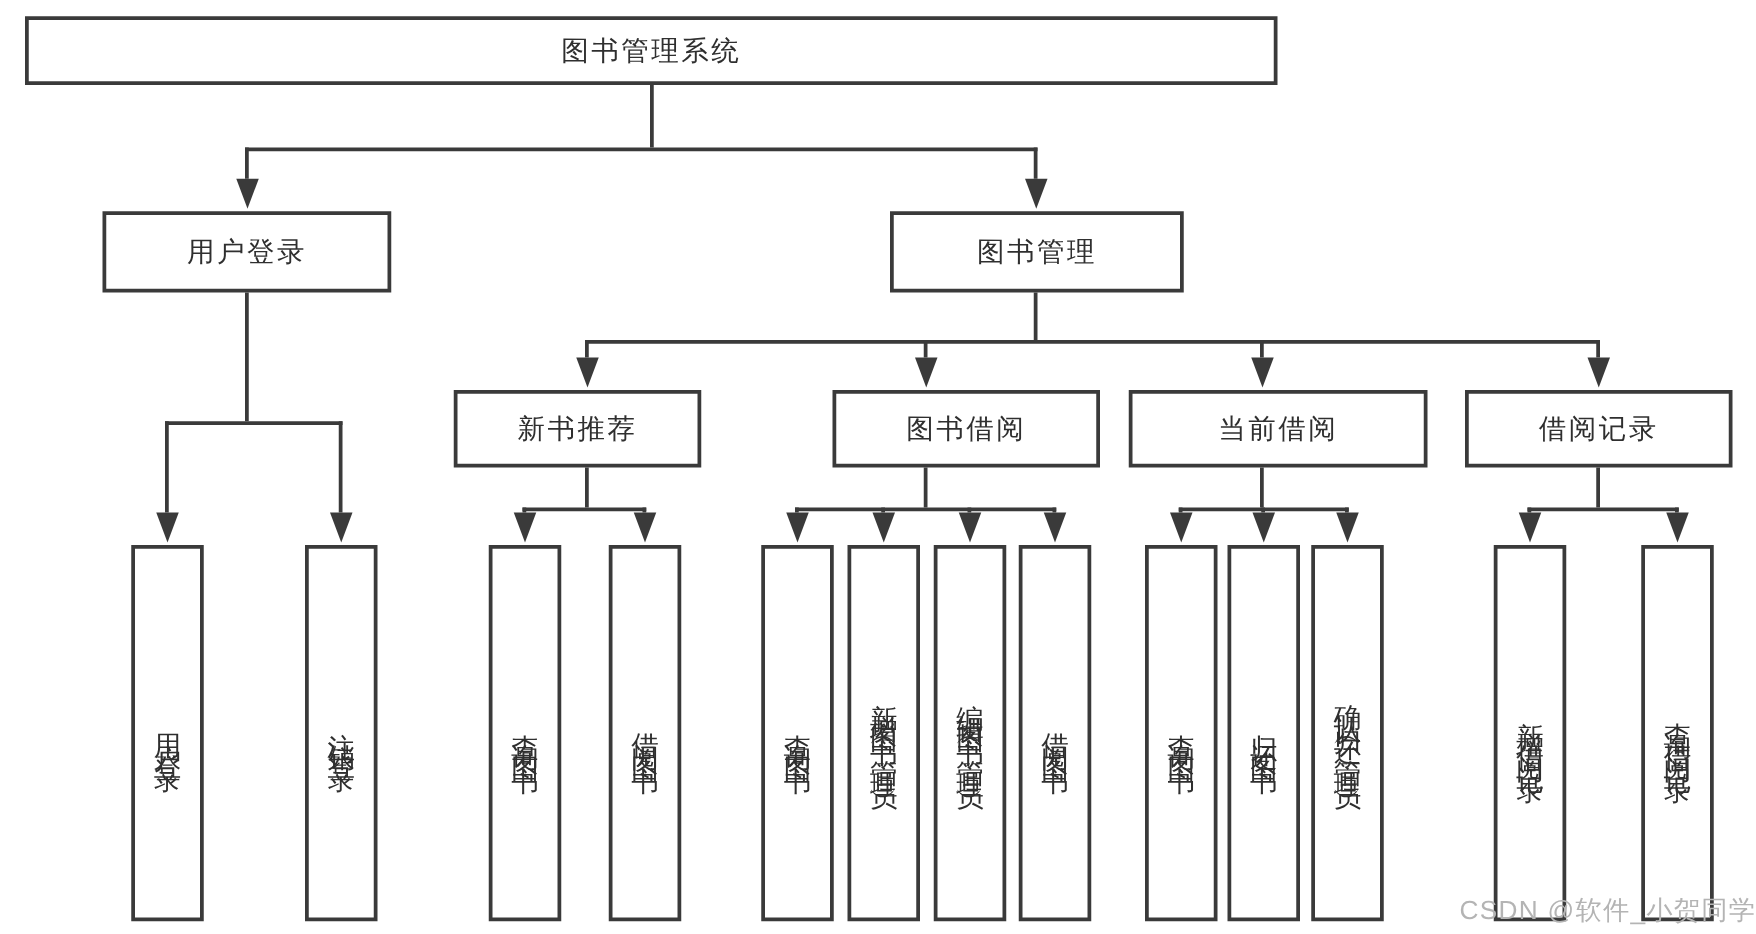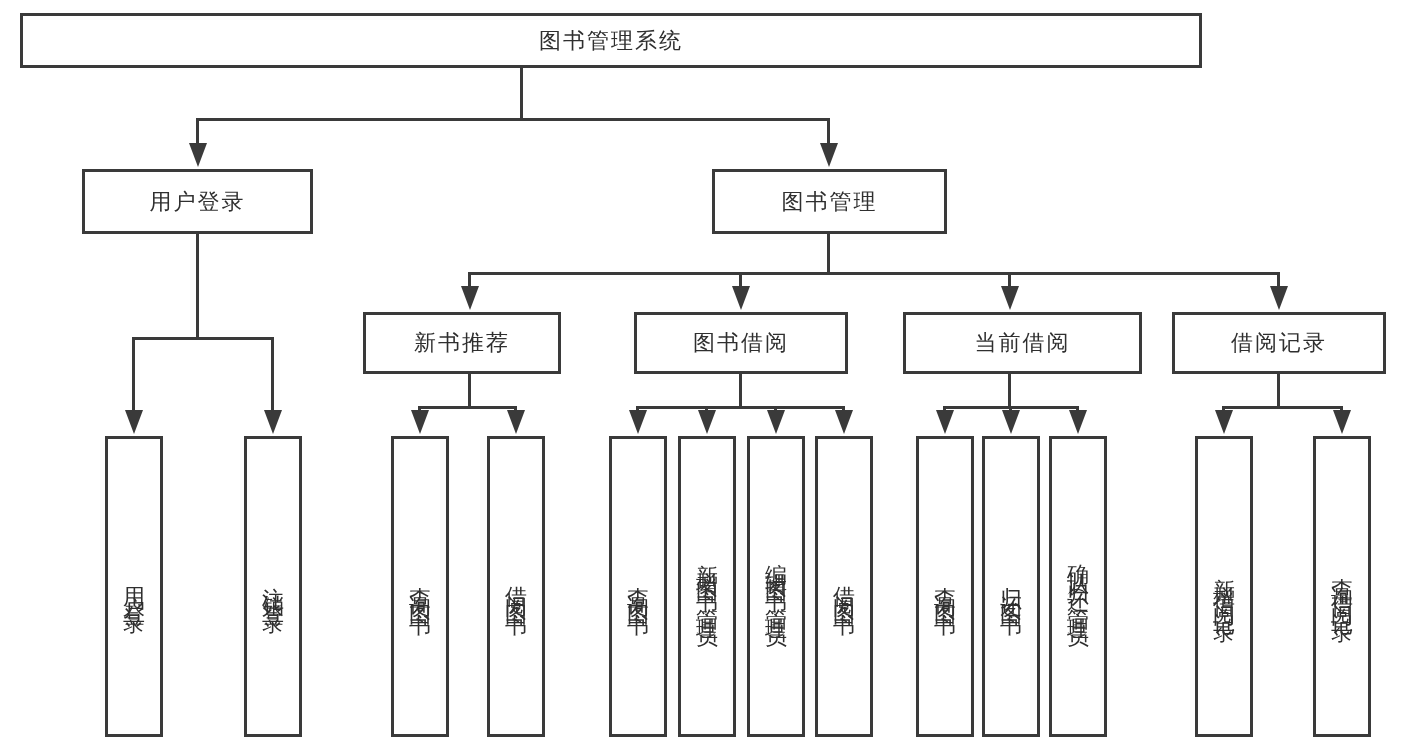--- a/index.html
+++ b/index.html
@@ -72,21 +72,21 @@
     letter-spacing: 1px;
     z-index: 10;
     white-space: nowrap;
   }
 </style>
 </head>
 <body>
 
 <div class="stage">
 
-  <div class="box" style="left:20px; top:13px; width:1182px; height:55px;font-family:Liberation Serif, serif;">
+  <div class="box" style="left:20px; top:13px; width:1002px; height:55px;font-family:Liberation Serif, serif;">
     <span>图书管理系统</span>
   </div>
 
   <div class="vline" style="left:520px; top:68px; height:50px;"></div>
   <div class="hline" style="left:196px; top:118px; width:634px;"></div>
   <div class="arrow" style="left:196px; top:118px; height:25px;"></div>
   <div class="arrow" style="left:827px; top:118px; height:25px;"></div>
 
   <div class="box" style="left:82px; top:169px; width:231px; height:65px;">
     <span>用户登录</span>
@@ -103,21 +103,21 @@
   <div class="vline" style="left:827px; top:234px; height:38px;"></div>
   <div class="hline" style="left:468px; top:272px; width:812px;"></div>
   <div class="arrow" style="left:468px; top:272px; height:14px;"></div>
   <div class="arrow" style="left:739px; top:272px; height:14px;"></div>
   <div class="arrow" style="left:1008px; top:272px; height:14px;"></div>
   <div class="arrow" style="left:1277px; top:272px; height:14px;"></div>
 
   <div class="box" style="left:363px; top:312px; width:198px; height:62px;">
     <span>新书推荐</span>
   </div>
-  <div class="box" style="left:634px; top:312px; width:214px; height:62px;">
+  <div class="box" style="left:666px; top:312px; width:214px; height:62px;">
     <span>图书借阅</span>
   </div>
   <div class="box" style="left:903px; top:312px; width:239px; height:62px;">
     <span>当前借阅</span>
   </div>
   <div class="box" style="left:1172px; top:312px; width:214px; height:62px;">
     <span>借阅记录</span>
   </div>
 
   <div class="vline" style="left:468px; top:374px; height:32px;"></div>
@@ -180,14 +180,15 @@
     <span class="vtext">确认归还（管理员）</span>
   </div>
 
   <div class="box vbox" style="left:1195px;">
     <span class="vtext">新增借阅记录</span>
   </div>
   <div class="box vbox" style="left:1313px;">
     <span class="vtext">查询借阅记录</span>
   </div>
 
+  <div class="watermark">CSDN @软件_小贺同学</div>
 
 </div>
 
 </body></html>

